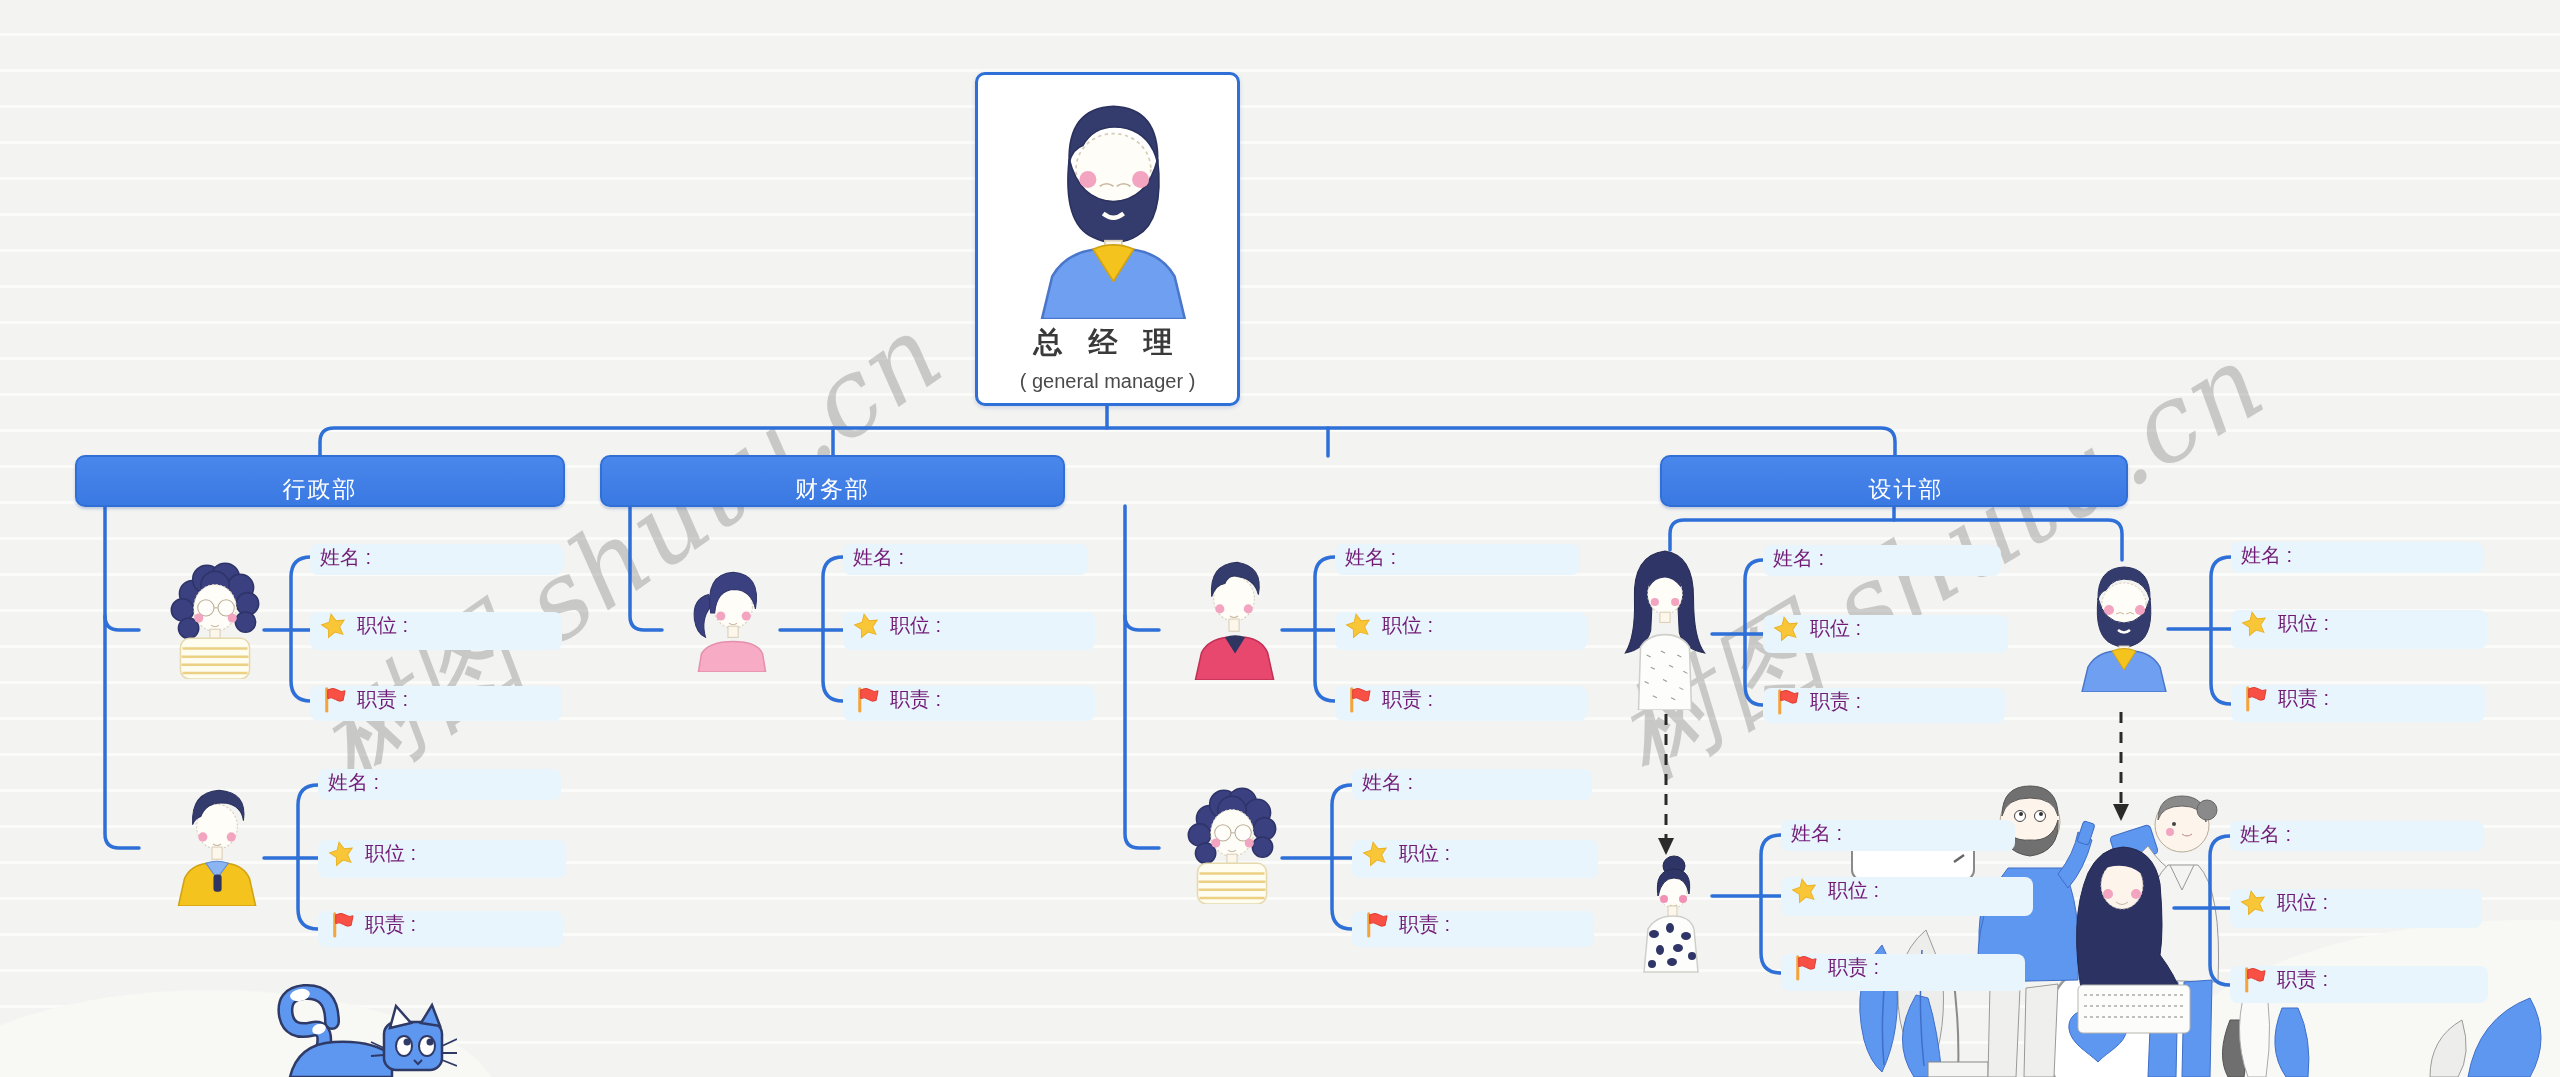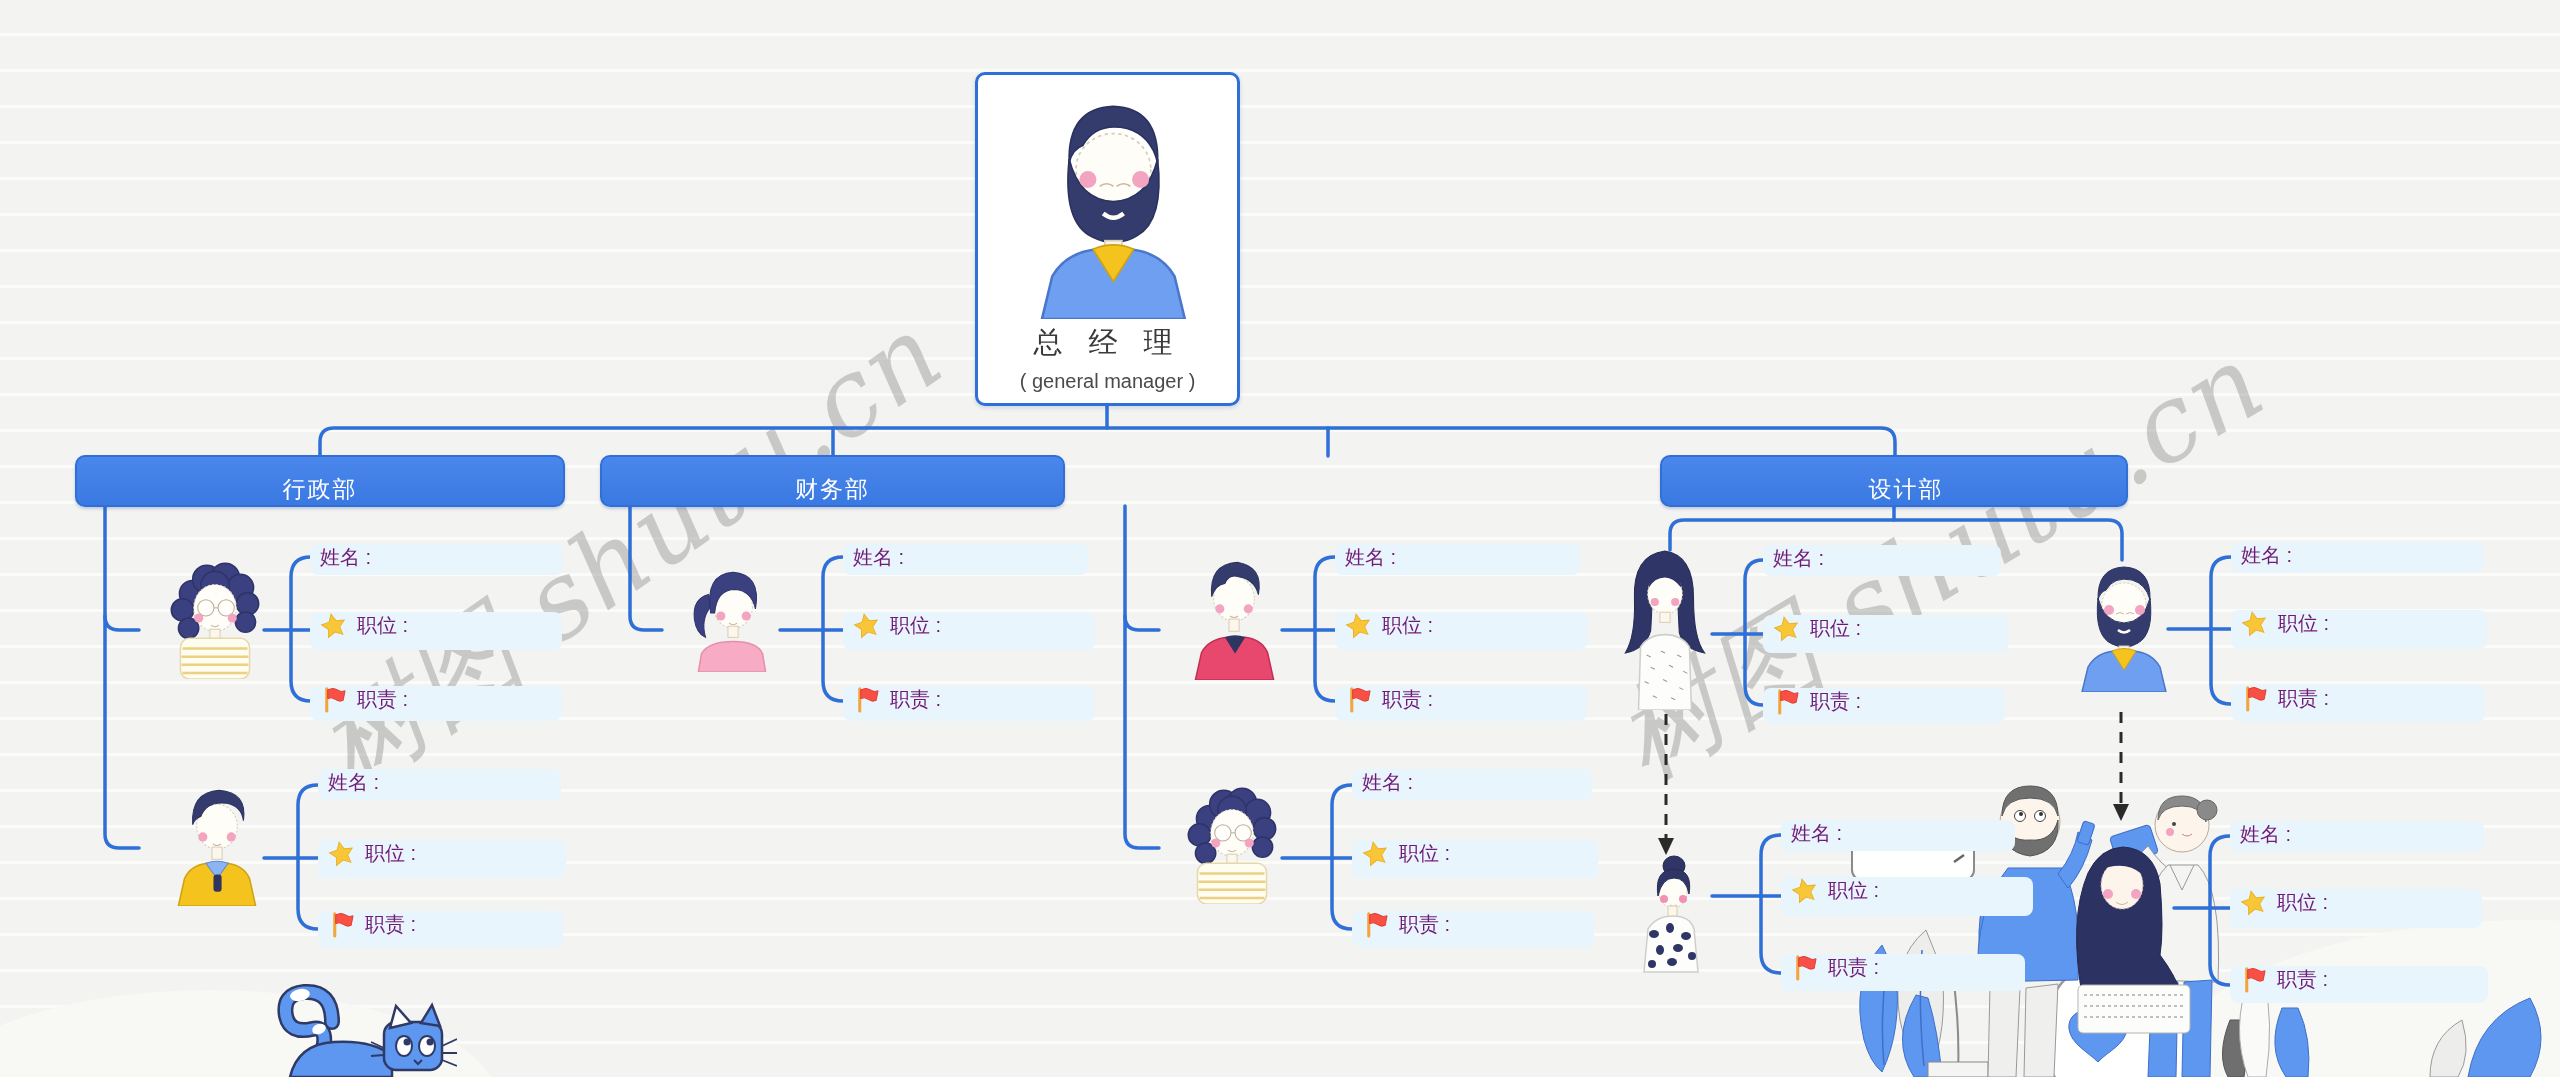--- a/index.html
+++ b/index.html
@@ -34,21 +34,21 @@
     display:flex;align-items:flex-start;padding-left:10px;box-sizing:border-box;
     font-size:20px;color:#701a75;
   }
   .pill .ic{width:27px;height:27px;margin-right:10px;flex:0 0 auto;}
   .root-card{
     position:absolute;z-index:5;left:975px;top:72px;width:265px;height:334px;
     background:#fff;border:3px solid #2e6fd8;border-radius:10px;box-sizing:border-box;
     box-shadow:0 2px 4px rgba(40,80,160,.18);
   }
   .root-title{position:absolute;left:0;top:248px;width:100%;text-align:center;
-    font-size:29px;letter-spacing:9px;color:#3a3a3a;}
+    font-size:29px;letter-spacing:9px;color:#3a3a3a;font-weight:bold;}
   .root-sub{position:absolute;left:0;top:295px;width:100%;text-align:center;
     font-size:20px;color:#4a4a4a;}
 </style>
 </head>
 <body>
 
 <div class="page">
 
   <div class="blob" style="left:-80px;top:990px;width:580px;height:230px;"></div>
   <div class="blob" style="left:2150px;top:920px;width:760px;height:340px;"></div>

